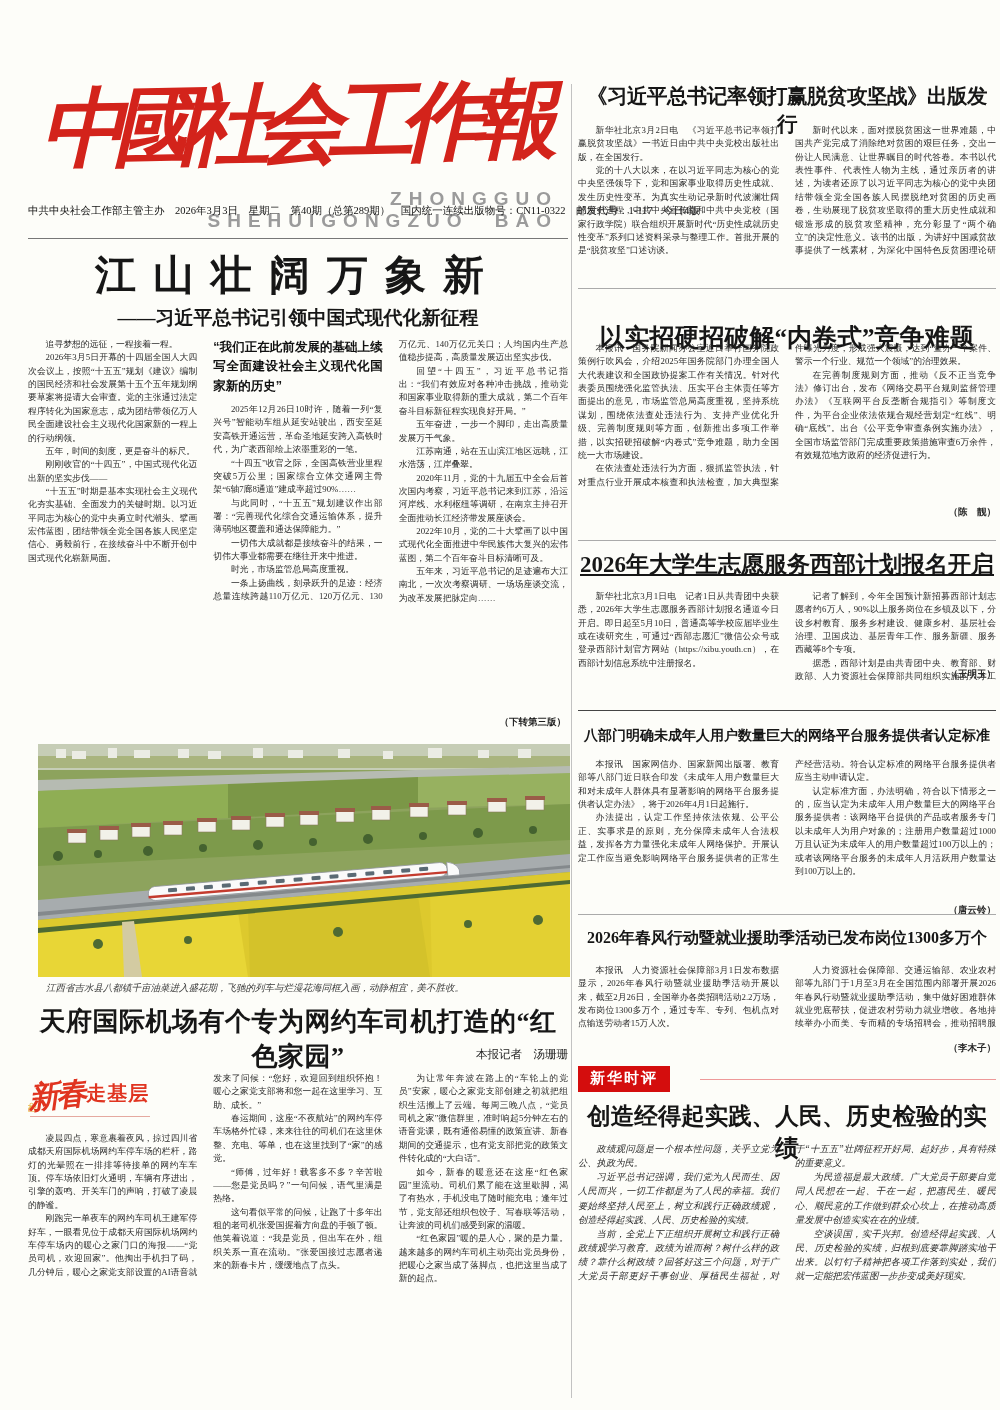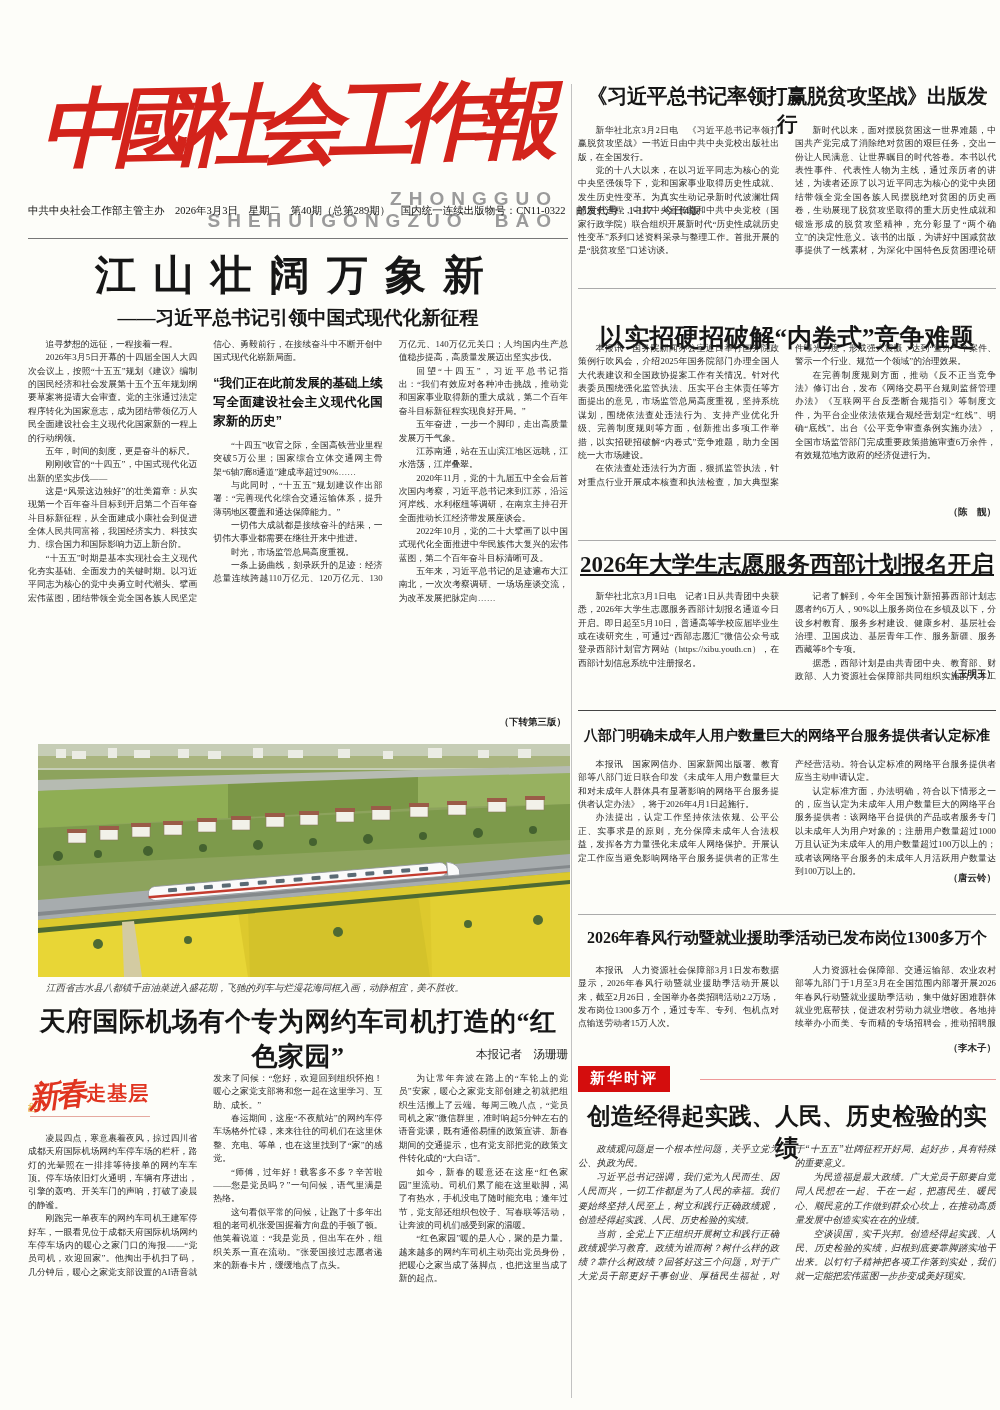--- a/index.html
+++ b/index.html
@@ -62,21 +62,21 @@
   #juan-headline{top:297px;text-align:center;font-size:25px;margin-top:24px;}
   #juan-body{top:342px;height:162px;}
   #juan-sig{top:506px;}
   #rule-b{top:540px;}
   #xibu-headline{top:549px;text-align:center;font-size:23px;text-decoration:underline;}
   #xibu-body{top:590px;height:96px;}
   #xibu-sig{top:668px;}
   #rule-c{top:710px;border-top:1.5px solid #444;}
   #minor-headline{top:727px;text-align:center;font-size:14px;white-space:nowrap;}
   #minor-body{top:758px;height:126px;}
-  #minor-sig{top:872px;}
+  #minor-sig{top:904px;}
   #rule-d{top:914px;}
   #chunfeng-headline{top:928px;text-align:center;font-size:16px;white-space:nowrap;}
   #chunfeng-body{top:964px;height:74px;}
   #chunfeng-sig{top:1042px;}
   #commentary-badge-row{top:1066px;height:26px;}
   #commentary-badge{display:inline-block;background:#d40d0d;color:#fff;
     font-family:"Liberation Sans",sans-serif;font-weight:bold;font-size:15px;
     padding:3px 12px 4px 12px;letter-spacing:2px;}
   #commentary-badge-line{position:absolute;left:122px;top:13px;right:0;border-top:1px solid #e99;}
   #commentary-headline{top:1100px;text-align:center;font-size:23.5px;}
@@ -93,25 +93,25 @@
 <div class="abs" id="vert-divider"></div>
 
 <div class="abs sans-head" id="lead-headline">江山壮阔万象新</div>
 <div class="abs serif-head" id="lead-subhead">——习近平总书记引领中国式现代化新征程</div>
 <div class="abs small cols-3 clip" id="lead-cols">
   <div>
       <p>追寻梦想的远征，一程接着一程。</p>
       <p>2026年3月5日开幕的十四届全国人大四次会议上，按照“十五五”规划《建议》编制的国民经济和社会发展第十五个五年规划纲要草案将提请大会审查。党的主张通过法定程序转化为国家意志，成为团结带领亿万人民全面建设社会主义现代化国家新的一程上的行动纲领。</p>
       <p>五年，时间的刻度，更是奋斗的标尺。</p>
       <p>刚刚收官的“十四五”，中国式现代化迈出新的坚实步伐——</p>
-      <p>这是“风景这边独好”的壮美篇章：从实现第一个百年奋斗目标到开启第二个百年奋斗目标新征程，从全面建成小康社会到促进全体人民共同富裕，我国经济实力、科技实力、综合国力和国际影响力迈上新台阶。</p>
       <p>“十五五”时期是基本实现社会主义现代化夯实基础、全面发力的关键时期。以习近平同志为核心的党中央勇立时代潮头、擘画宏伟蓝图，团结带领全党全国各族人民坚定信心、勇毅前行，在接续奋斗中不断开创中国式现代化崭新局面。</p>
     </div>
   <h3 id="lead-quote">“我们正在此前发展的基础上续写全面建设社会主义现代化国家新的历史”</h3>
   <div>
+      <p>2025年12月26日10时许，随着一列“复兴号”智能动车组从延安站驶出，西安至延安高铁开通运营，革命圣地延安跨入高铁时代，为广袤西部绘上浓墨重彩的一笔。</p>
       <p>“十四五”收官之际，全国高铁营业里程突破5万公里；国家综合立体交通网主骨架“6轴7廊8通道”建成率超过90%……</p>
       <p>与此同时，“十五五”规划建议作出部署：“完善现代化综合交通运输体系，提升薄弱地区覆盖和通达保障能力。”</p>
       <p>一切伟大成就都是接续奋斗的结果，一切伟大事业都需要在继往开来中推进。</p>
       <p>时光，市场监管总局高度重视。</p>
       <p>一条上扬曲线，刻录跃升的足迹：经济总量连续跨越110万亿元、120万亿元、130万亿元、140万亿元关口；人均国内生产总值稳步提高，高质量发展迈出坚实步伐。</p>
       <p>回望“十四五”，习近平总书记指出：“我们有效应对各种冲击挑战，推动党和国家事业取得新的重大成就，第二个百年奋斗目标新征程实现良好开局。”</p>
       <p>五年奋进，一步一个脚印，走出高质量发展万千气象。</p>
       <p>江苏南通，站在五山滨江地区远眺，江水浩荡，江岸叠翠。</p>
       <p>2020年11月，党的十九届五中全会后首次国内考察，习近平总书记来到江苏，沿运河岸线、水利枢纽等调研，在南京主持召开全面推动长江经济带发展座谈会。</p>
       <p>2022年10月，党的二十大擘画了以中国式现代化全面推进中华民族伟大复兴的宏伟蓝图，第二个百年奋斗目标清晰可及。</p>

